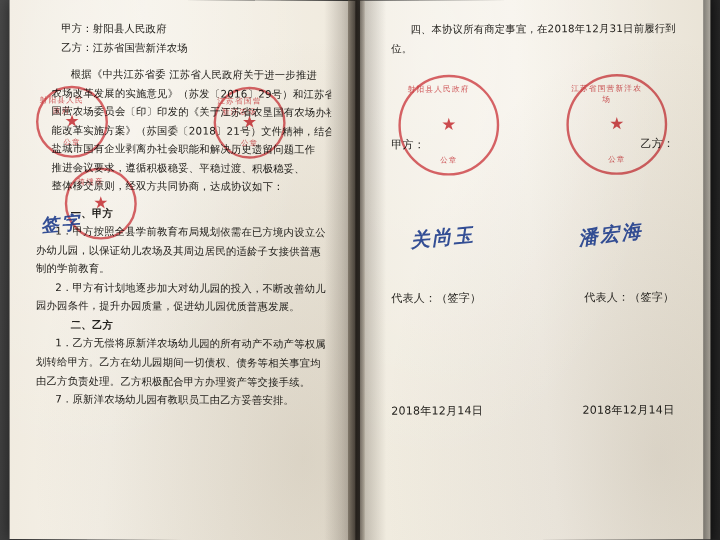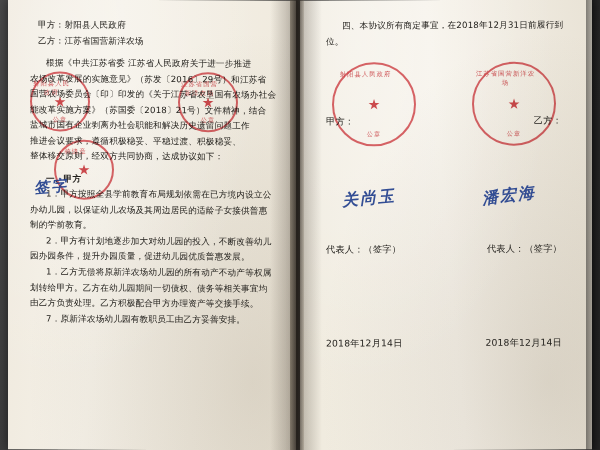--- a/index.html
+++ b/index.html
@@ -71,20 +71,21 @@
     font-size: 8.6px;
     line-height: 15.5px;
     letter-spacing: 0.2px;
   }
   .content.right-col {
     padding: 18px 22px 0 26px;
   }
   .line {
     white-space: nowrap;
     overflow: hidden;
+    margin-left: 13px;
   }
   .indent1 { text-indent: 16px; }
   .indent2 { text-indent: 8px; }
   .gap-sm { height: 7px; }
   .gap-md { height: 13px; }
   .gap-lg { height: 22px; }
   .gap-xl { height: 34px; }
 
   .para {
     margin: 0;
@@ -219,20 +220,21 @@
       <div class="line">农场改革发展的实施意见》（苏发〔2016〕29号）和江苏省</div>
       <div class="line">国营农场委员会〔印〕印发的《关于江苏省农垦国有农场办社会职</div>
       <div class="line">能改革实施方案》（苏国委〔2018〕21号）文件精神，结合</div>
       <div class="line">盐城市国有企业剥离办社会职能和解决历史遗留问题工作</div>
       <div class="line">推进会议要求，遵循积极稳妥、平稳过渡、积极稳妥、</div>
       <div class="line">整体移交原则，经双方共同协商，达成协议如下：</div>
       <div class="gap-sm"></div>
       <div class="line heading">一、甲方</div>
       <p class="para">1．甲方按照全县学前教育布局规划依需在已方境内设立公办幼儿园，以保证幼儿农场及其周边居民的适龄子女接供普惠制的学前教育。</p>
       <p class="para">2．甲方有计划地逐步加大对幼儿园的投入，不断改善幼儿园办园条件，提升办园质量，促进幼儿园优质普惠发展。</p>
+      <div class="line heading">二、乙方</div>
       <p class="para">1．乙方无偿将原新洋农场幼儿园的所有动产不动产等权属划转给甲方。乙方在幼儿园期间一切债权、债务等相关事宜均由乙方负责处理。乙方积极配合甲方办理资产等交接手续。</p>
       <p class="para">7．原新洋农场幼儿园有教职员工由乙方妥善安排。</p>
       <div class="gap-md"></div>
     </div>
 
     <div class="seal s1">
       <span class="seal-star">★</span>
       <span class="seal-top">射阳县人民政府</span>
       <span class="seal-bottom">公章</span>
     </div>

